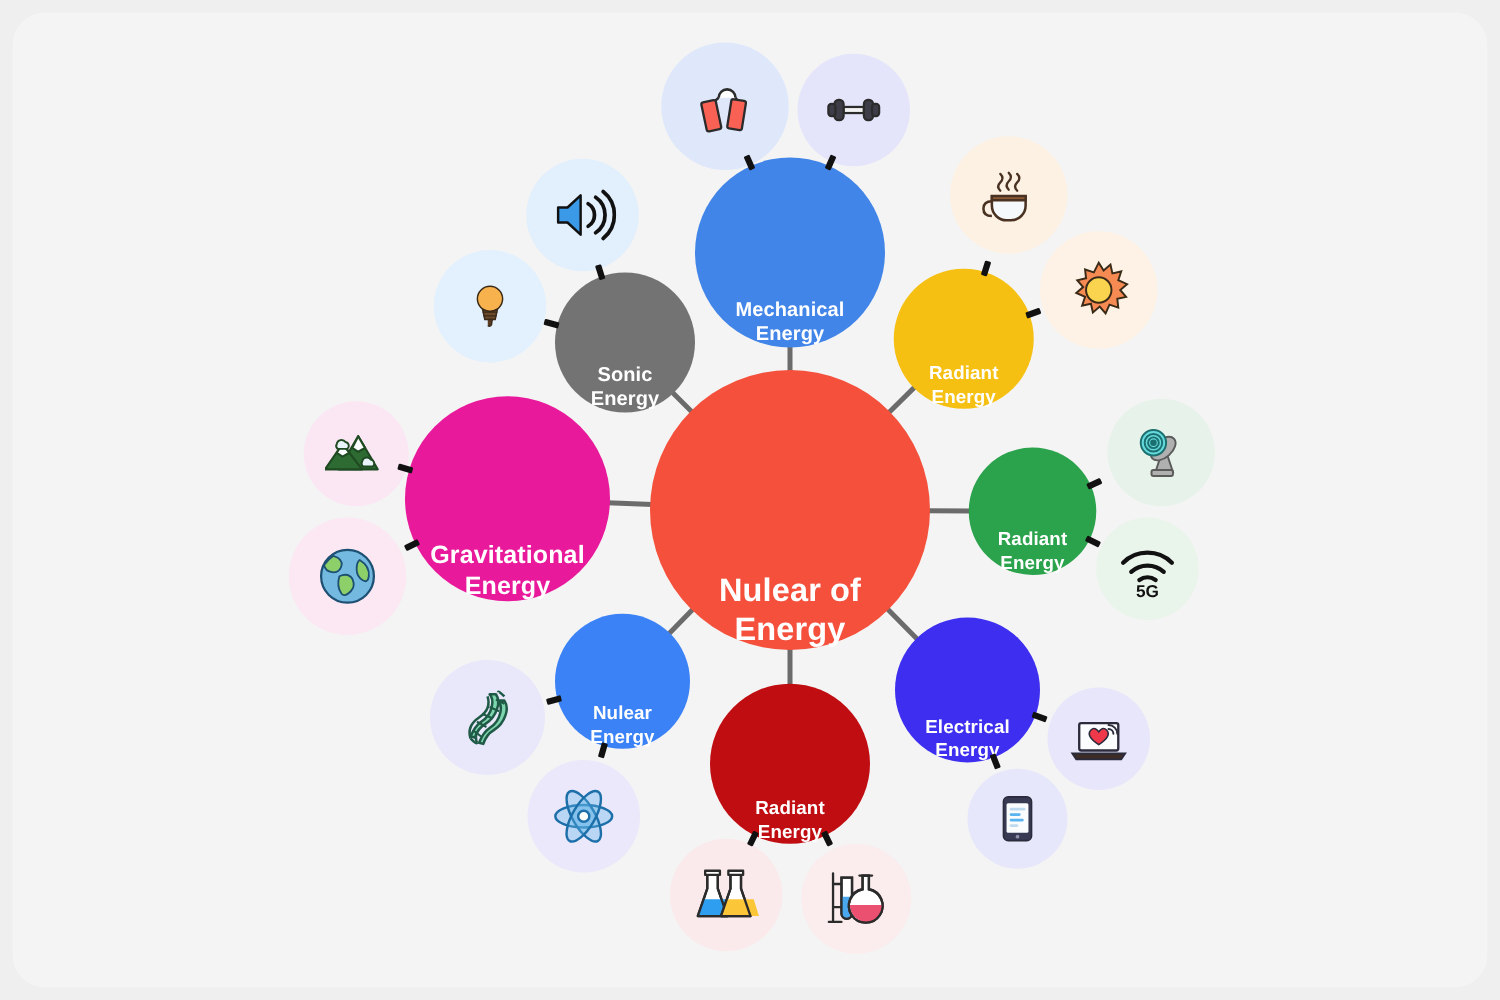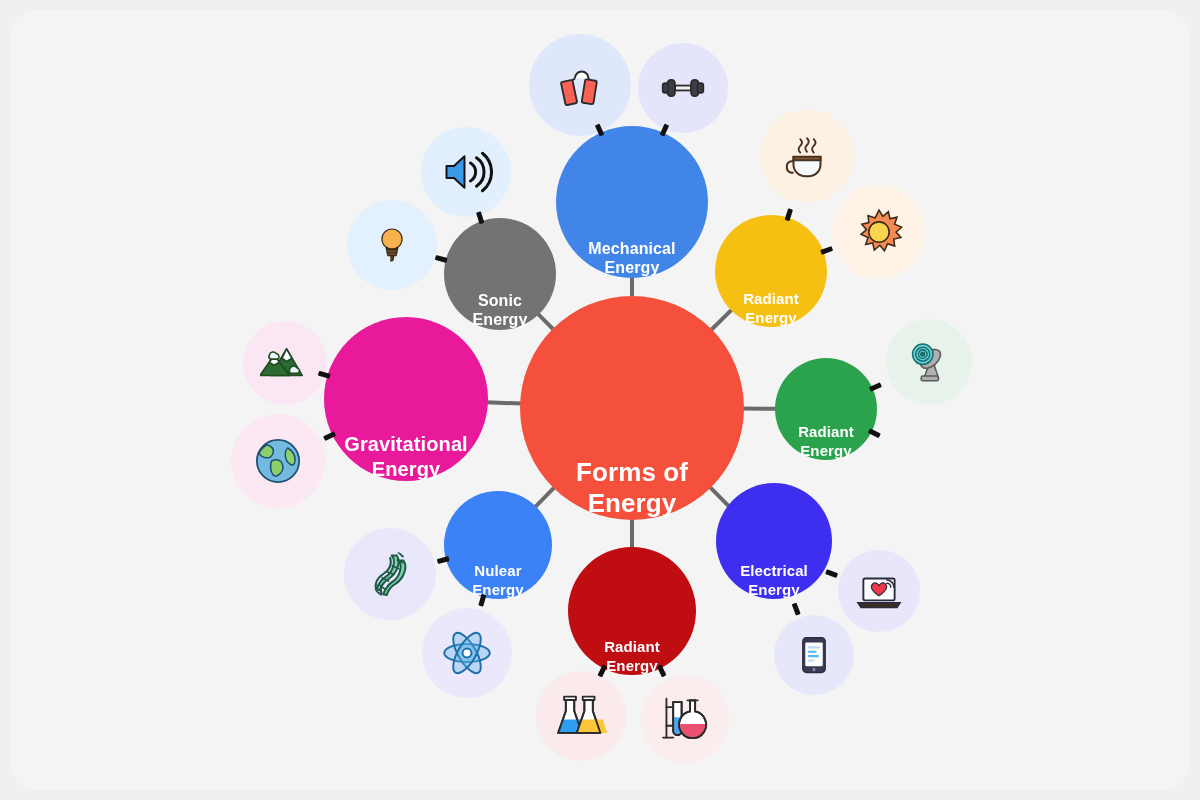--- a/index.html
+++ b/index.html
@@ -150,20 +150,32 @@
       <g stroke="#1b6f6f" stroke-width="2" fill="none">
         <circle cx="24" cy="22" r="13" fill="#66d9dd"></circle>
         <circle cx="24" cy="22" r="9"></circle>
             <circle cx="24" cy="22" r="5.5"></circle>
             <circle cx="24" cy="22" r="2.4" fill="#1b6f6f"></circle>
       </g>
         </svg>
       </span>
     </div>
     <div class="stub" style="width: 12px; height: 5px; left: 869.669px; top: 386.574px; transform-origin: 0px 50%; transform: rotate(-24.5277deg);"></div>
+    <div class="bubble" style="width: 82px; height: 82px; left: 877px; top: 414px; background: rgb(233, 244, 235);">
+      <span>
+        <svg width="52" height="52" viewBox="0 0 64 64" xmlns="http://www.w3.org/2000/svg">
+      <g fill="none" stroke="#111" stroke-width="4.2" stroke-linecap="round">
+        <path d="M8 26 a34 34 0 0 1 48 0"></path>
+        <path d="M16 35 a24 24 0 0 1 32 0"></path>
+        <path d="M24 43 a14 14 0 0 1 16 0"></path>
+      </g>
+      <text x="32" y="60" text-anchor="middle" font-family="Liberation Sans, sans-serif" font-size="17" font-weight="bold" fill="#111">5G</text>
+        </svg>
+      </span>
+    </div>
     <div class="stub" style="width: 12px; height: 5px; left: 868.933px; top: 427.966px; transform-origin: 0px 50%; transform: rotate(26.5651deg);"></div>
     <div class="node" style="width: 102px; height: 102px; left: 775px; top: 358px; background: rgb(43, 162, 76); font-size: 15px;">
       <span class="node-label"><span>Radiant</span><br><span>Energy</span></span>
     </div>
     <div class="bubble" style="width: 82px; height: 82px; left: 838px; top: 550px; background: rgb(231, 230, 251);">
       <span>
         <svg width="50" height="50" viewBox="0 0 64 64" xmlns="http://www.w3.org/2000/svg">
       <rect x="12" y="16" width="40" height="28" rx="2" fill="#fbfcfe" stroke="#2b2b3c" stroke-width="2.4"></rect>
       <path d="M5 47 h54 l-4 6 h-46z" fill="#3d2c24" stroke="#2b2b3c" stroke-width="2"></path>
       <path d="M32 38 c-9-6 -12-11 -8-15 c3-3 6-1 8 2 c2-3 5-5 8-2 c4 4 1 9 -8 15z" fill="#f0384b" stroke="#2b2b3c" stroke-width="1.6"></path>
@@ -184,21 +196,21 @@
         <rect x="22" y="18" width="20" height="3.4" rx="1.7"></rect>
         <rect x="22" y="25" width="14" height="3.4" rx="1.7" fill="#5ab4ef"></rect>
         <rect x="22" y="32" width="18" height="3.4" rx="1.7" fill="#5ab4ef"></rect>
         <rect x="22" y="39" width="11" height="3.4" rx="1.7"></rect>
       </g>
       <circle cx="32" cy="55" r="2.4" fill="#8d90ab"></circle>
         </svg>
       </span>
     </div>
     <div class="stub" style="width: 12px; height: 5px; left: 793.911px; top: 600.77px; transform-origin: 0px 50%; transform: rotate(68.7763deg);"></div>
-    <div class="node" style="width: 116px; height: 116px; left: 716px; top: 483px; background: rgb(61, 46, 240); font-size: 15px;">
+    <div class="node" style="width: 116px; height: 116px; left: 716px; top: 494px; background: rgb(61, 46, 240); font-size: 15px;">
       <span class="node-label"><span>Electrical</span><br><span>Energy</span></span>
     </div>
     <div class="bubble" style="width: 90px; height: 90px; left: 536px; top: 671px; background: rgb(251, 234, 235);">
       <span>
         <svg width="54" height="54" viewBox="0 0 64 64" xmlns="http://www.w3.org/2000/svg">
       <g stroke="#2b2b2b" stroke-width="2.2" stroke-linejoin="round">
         <path d="M14 12 h10 v14 l9 26 h-28 l9-26z" fill="#fff"></path>
         <path d="M10.5 36 h25.5 l5 16 h-36z" fill="#2e9ef0" stroke="none"></path>
         <path d="M14 12 h10 v14 l9 26 h-28 l9-26z" fill="none"></path>
         <path d="M12 9 h14 v4 h-14z" fill="#fff"></path>
@@ -328,15 +340,15 @@
       </g>
       <path d="M29 50 h6 l-1 7 q-2 3 -5 1" fill="#5a3c22" stroke="#3a2a18" stroke-width="2"></path>
         </svg>
       </span>
     </div>
     <div class="stub" style="width: 12px; height: 5px; left: 446.879px; top: 257.514px; transform-origin: 0px 50%; transform: rotate(-164.699deg);"></div>
     <div class="node" style="width: 112px; height: 112px; left: 444px; top: 218px; background: #737373; font-size: 16px;">
       <span class="node-label"><span>Sonic</span><br><span>Energy</span></span>
     </div>
     <div class="node" style="width: 224px; height: 224px; left: 520px; top: 296px; background: rgb(244, 80, 60); font-size: 26px; z-index: 8;">
-      <span class="node-label"><span>Forms of</span><br><span>Energy</span></span>
+      <span class="node-label"><span>Nulear of</span><br><span>Energy</span></span>
     </div>
   </div>
 
 </body></html>

